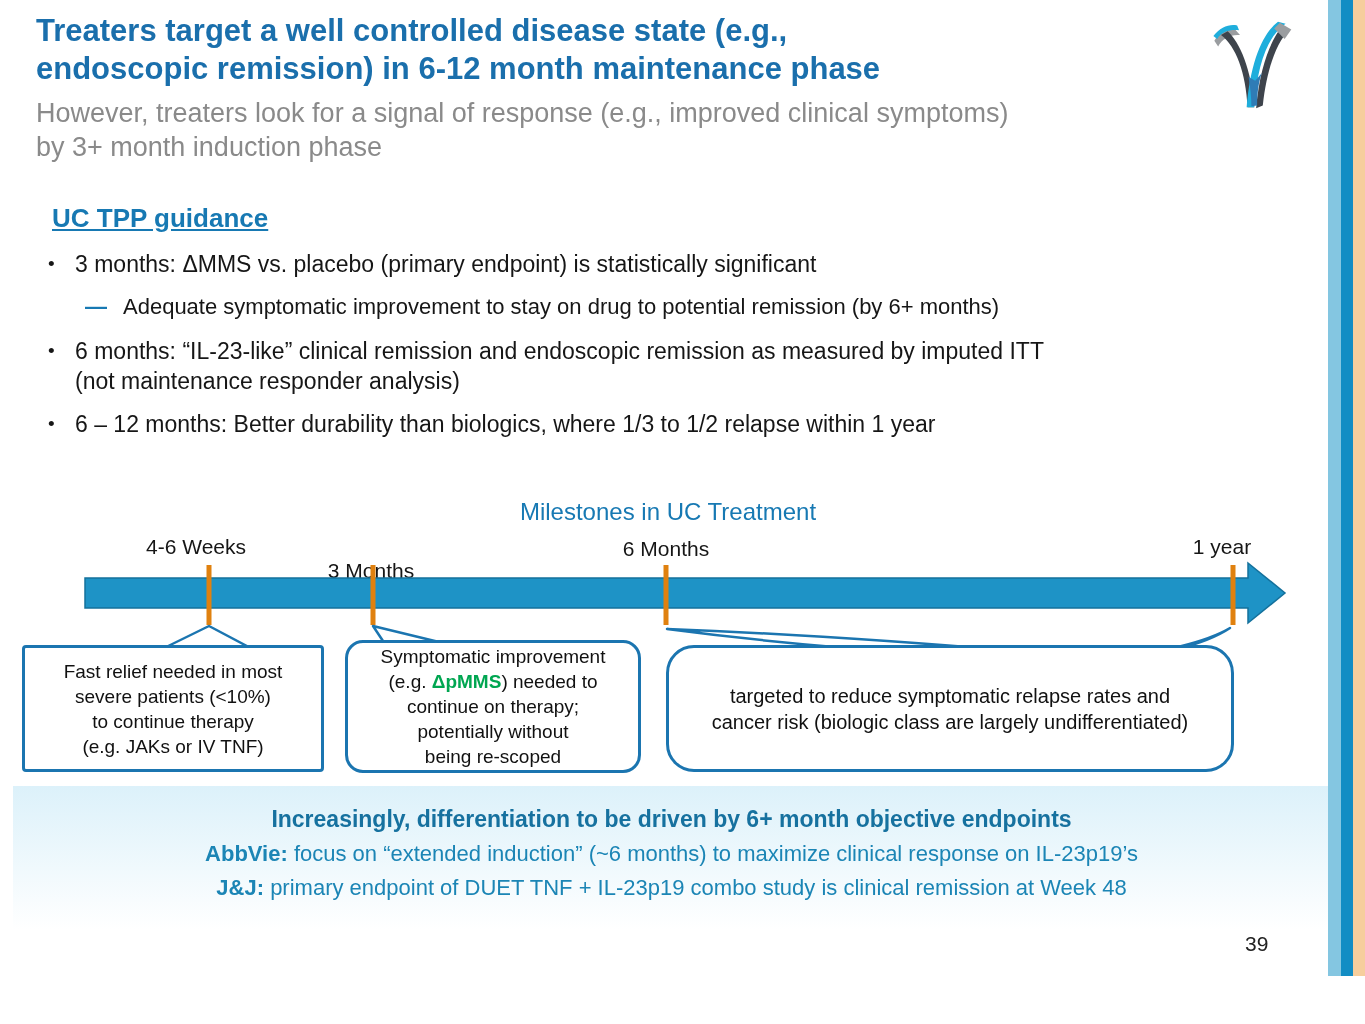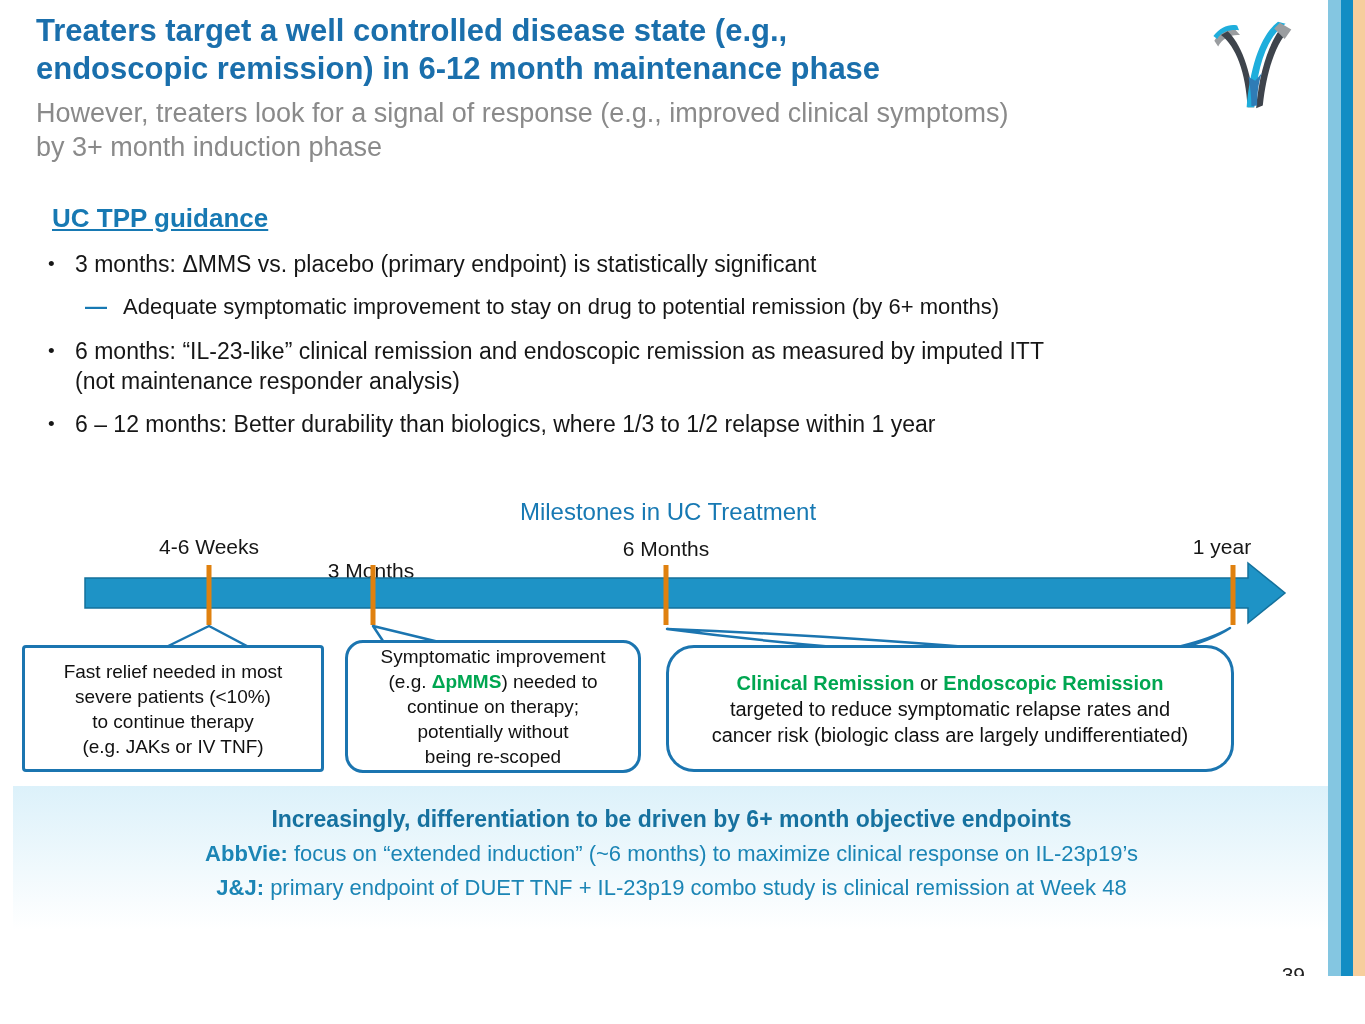--- a/index.html
+++ b/index.html
@@ -36,21 +36,21 @@
   .box2{left:345px;top:640px;width:290px;height:127px;border-radius:18px;font-size:19px;line-height:25px;}
   .box3{left:666px;top:645px;width:562px;height:121px;border-radius:28px;font-size:20px;line-height:26px;}
   .green{color:var(--green);font-weight:bold;}
 
   
   .band{left:13px;top:786px;width:1317px;height:144px;background:linear-gradient(to bottom,var(--band-bg),#ffffff);text-align:center;z-index:0;}
   .band-heading{margin-top:20px;font-size:23px;font-weight:bold;color:var(--band-heading);}
   .band-line{margin-top:8px;font-size:22px;color:var(--band-text);}
   .band-line b{font-weight:bold;}
 
-  .page-number{left:1245px;top:963px;width:60px;text-align:right;font-size:21px;color:#222222;}
+  .page-number{left:1245px;top:932px;width:60px;font-size:21px;color:#222222;}
 
   
   .stripe{position:absolute;top:0;bottom:0;z-index:3;}
   .stripe-light{right:24px;width:13px;background:var(--stripe-light);}
   .stripe-mid{right:12px;width:12px;background:var(--stripe-mid);}
   .stripe-tan{right:0;width:12px;background:var(--stripe-tan);}
 
   .logo{position:absolute;left:1202px;top:18px;width:95px;height:95px;z-index:2;}
 </style>
 </head>
@@ -91,21 +91,21 @@
 (not maintenance responder analysis)</span>
   </div>
 
   <div class="abs bullet-row b3">
     <span class="bullet-marker">•</span>
     <span class="pre">6 – 12 months: Better durability than biologics, where 1/3 to 1/2 relapse within 1 year</span>
   </div>
 
   <div class="abs figure-title">Milestones in UC Treatment</div>
 
-  <span class="abs milestone-label" style="left:209px;">4-6 Weeks</span>
+  <span class="abs milestone-label" style="left:196px;">4-6 Weeks</span>
   <span class="abs milestone-label" style="left:371px;margin-top:24px;">3 Months</span>
   <span class="abs milestone-label" style="left:666px;top:537px;">6 Months</span>
   <span class="abs milestone-label" style="left:1222px;">1 year</span>
 
   <svg class="overlay" viewBox="0 0 1365 1024" aria-hidden="true">
     <polygon points="85,578 1248,578 1248,563 1285,593 1248,623 1248,608 85,608" fill="var(--arrow-blue)" stroke="var(--arrow-edge)" stroke-width="1.5"></polygon>
     <rect x="206.5" y="565" width="5" height="60" fill="var(--tick-orange)"></rect>
     <rect x="370.5" y="565" width="5" height="60" fill="var(--tick-orange)"></rect>
     <rect x="663.5" y="565" width="5" height="60" fill="var(--tick-orange)"></rect>
     <rect x="1230.5" y="565" width="5" height="60" fill="var(--tick-orange)"></rect>
@@ -127,21 +127,20 @@
       <div>Symptomatic improvement</div>
       <div class="pre"><span>(e.g. </span><span class="green">ΔpMMS</span><span>) needed to
 continue on therapy;
 potentially without
 being re-scoped</span></div>
     </div>
   </div>
 
   <div class="callout box3">
     <div>
-      <div><span class="green">Clinical Remission</span><span> or </span><span class="green">Endoscopic Remission</span></div>
       <div class="pre">targeted to reduce symptomatic relapse rates and
 cancer risk (biologic class are largely undifferentiated)</div>
     </div>
   </div>
 
   <div class="abs band">
     <div class="band-heading">Increasingly, differentiation to be driven by 6+ month objective endpoints</div>
     <div class="band-line"><b>AbbVie:</b><span> focus on “extended induction” (~6 months) to maximize clinical response on IL-23p19’s</span></div>
     <div class="band-line"><b>J&amp;J:</b><span> primary endpoint of DUET TNF + IL-23p19 combo study is clinical remission at Week 48</span></div>
   </div>

